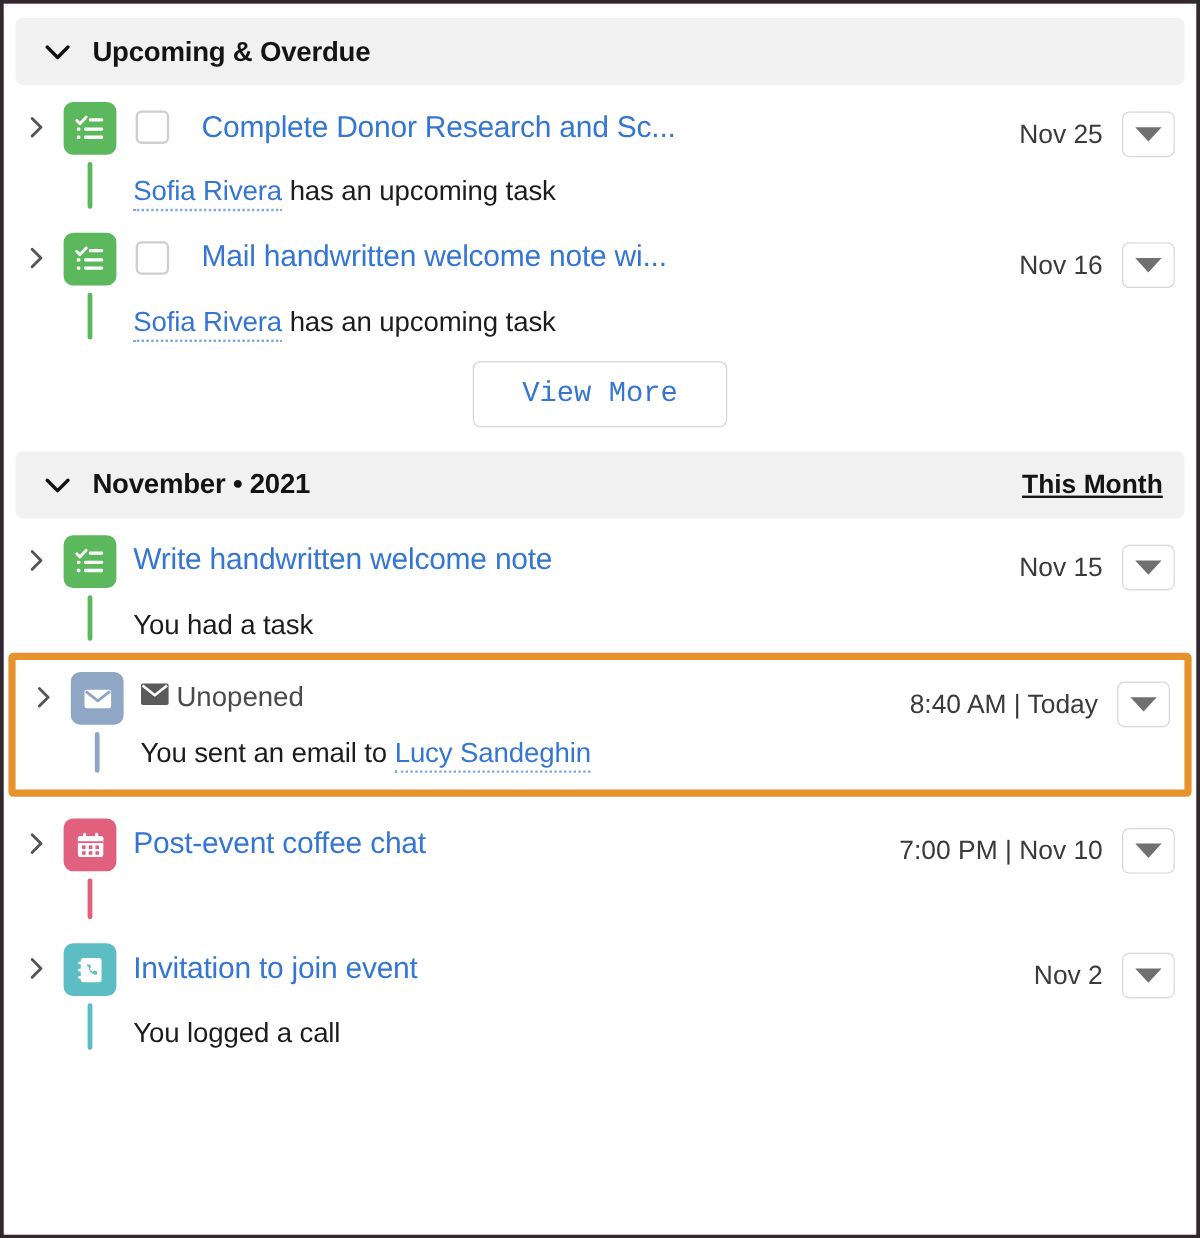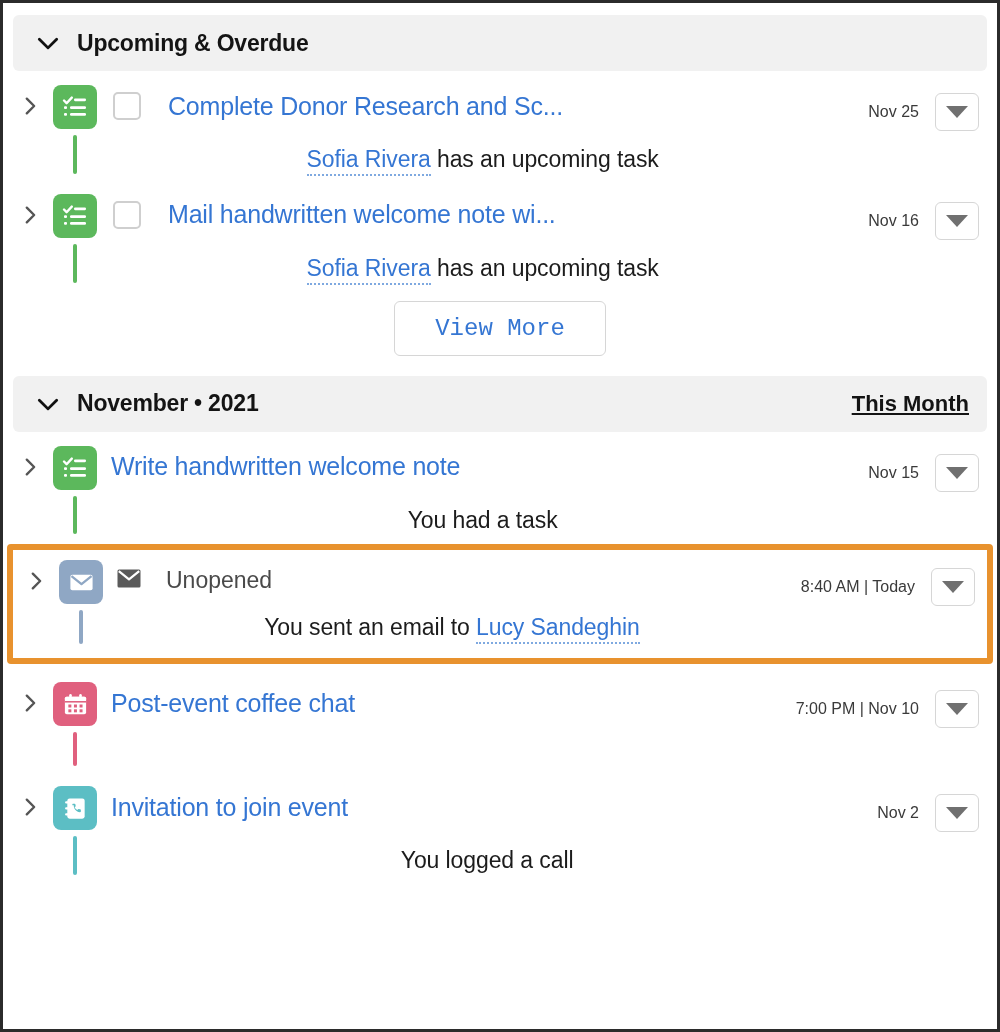--- a/index.html
+++ b/index.html
@@ -103,21 +103,20 @@
     flex: 1 1 auto;
     min-height: 34px;
     margin-top: 6px;
     border-radius: 2px;
   }
   .row-body {
     flex: 1 1 auto;
     min-width: 0;
     padding-left: 8px;
     padding-top: 1px;
-    text-align: center;
   }
   .row-title-line {
     display: flex;
     align-items: center;
     min-height: 40px;
   }
   .task-checkbox {
     width: 28px; height: 28px;
     border: 2px solid #cfcfcf;
     border-radius: 5px;
@@ -136,21 +135,21 @@
   }
   .row-meta {
     display: flex;
     align-items: center;
     gap: 16px;
     flex: 0 0 auto;
     padding-top: 8px;
     padding-left: 14px;
   }
   .row-date {
-    font-size: 16px;
+    font-size: 22px;
     color: #3a3a3a;
     white-space: nowrap;
   }
   .caret-btn {
     width: 44px; height: 38px;
     border: 1.5px solid #d6d6d6;
     border-radius: 6px;
     background: #fff;
     display: flex; align-items: center; justify-content: center;
   }
@@ -168,21 +167,21 @@
     letter-spacing: -0.1px;
   }
   .person-link {
     color: #3576d3;
     border-bottom: 2px dotted #7fa9e0;
     padding-bottom: 2px;
   }
   .status-line {
     display: flex;
     align-items: center;
-    gap: 25px;
+    gap: 6px;
     margin-top: 6px;
     font-size: 23px;
     color: #4a4a4a;
   }
 
   
   .view-more-wrap {
     display: flex;
     justify-content: center;
     padding: 12px 0 20px 0;

